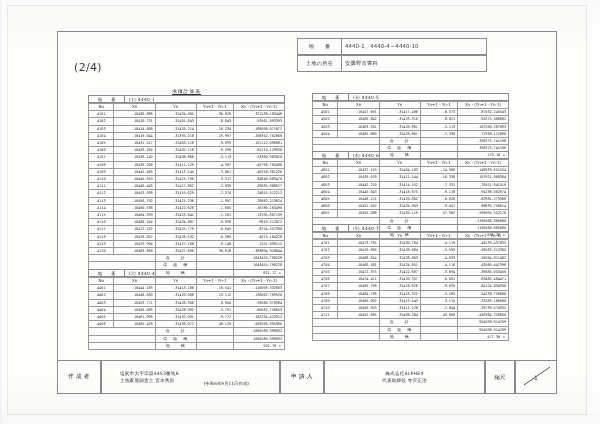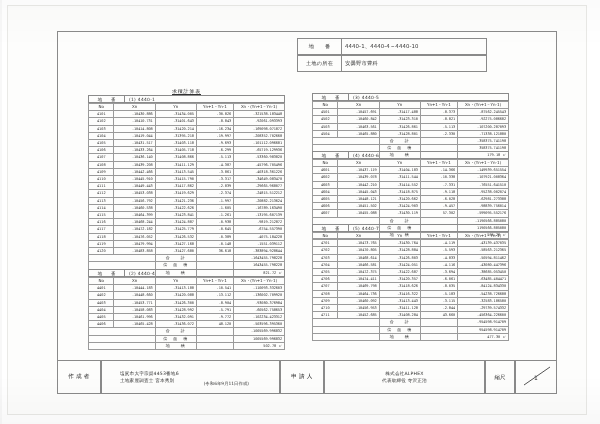--- a/index.html
+++ b/index.html
@@ -122,20 +122,21 @@
   }
 </style>
 </head>
 <body>
 
 <div id="scan">
   <div id="paper"></div>
 
   <div id="outer-frame" class="frame"></div>
 
+  <div id="page-no">(2/4)</div>
 
   <div id="title-block">
     <div class="tb-row">
       <div class="tb-label">地　　番</div>
       <div class="tb-value wide">4440-1、4440-4～4440-10</div>
     </div>
     <div class="tb-row">
       <div class="tb-label">土地の所在</div>
       <div class="tb-value wide">安曇野市豊科</div>
     </div>

